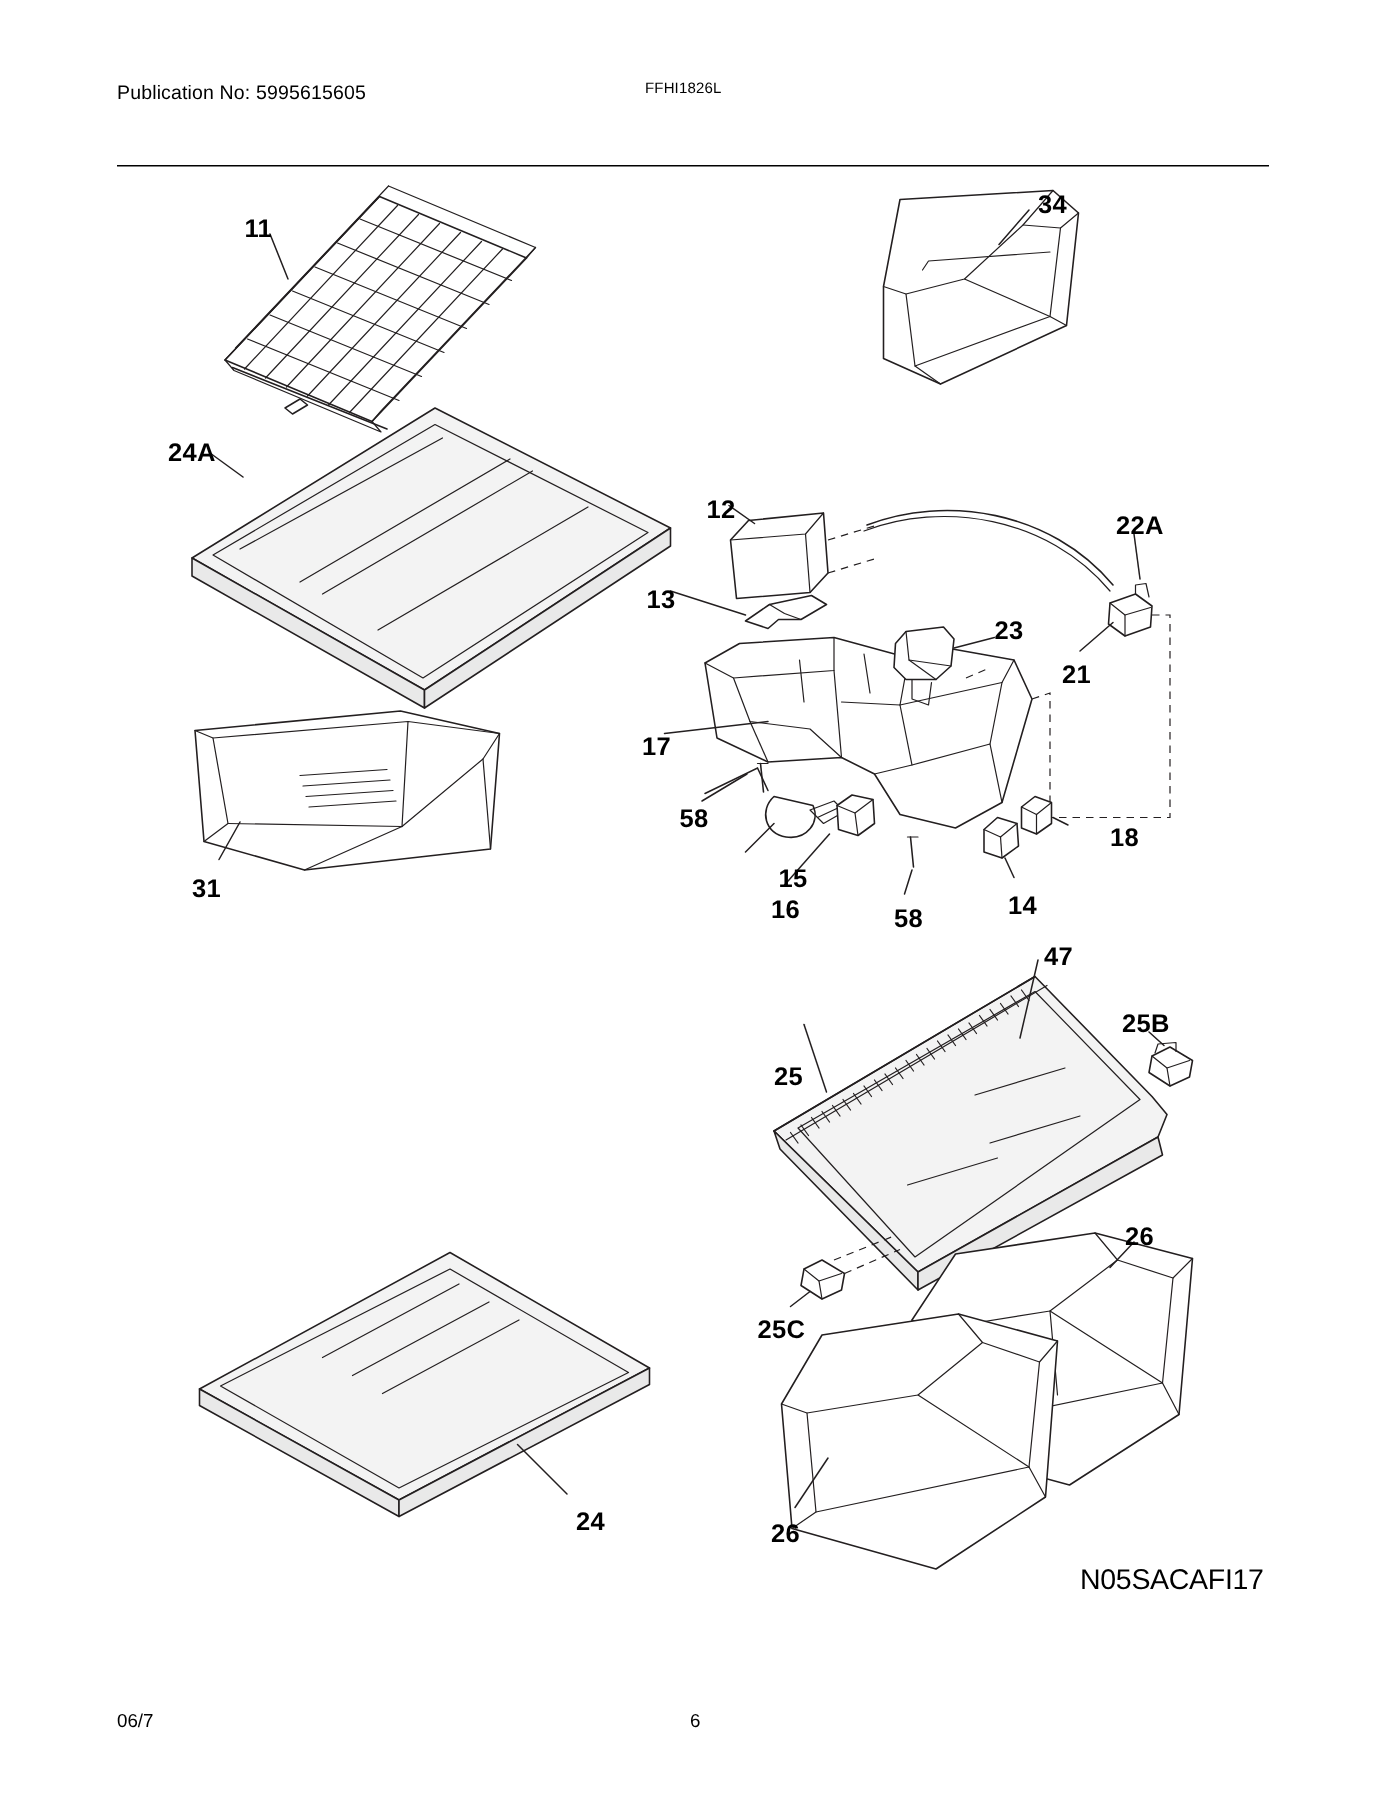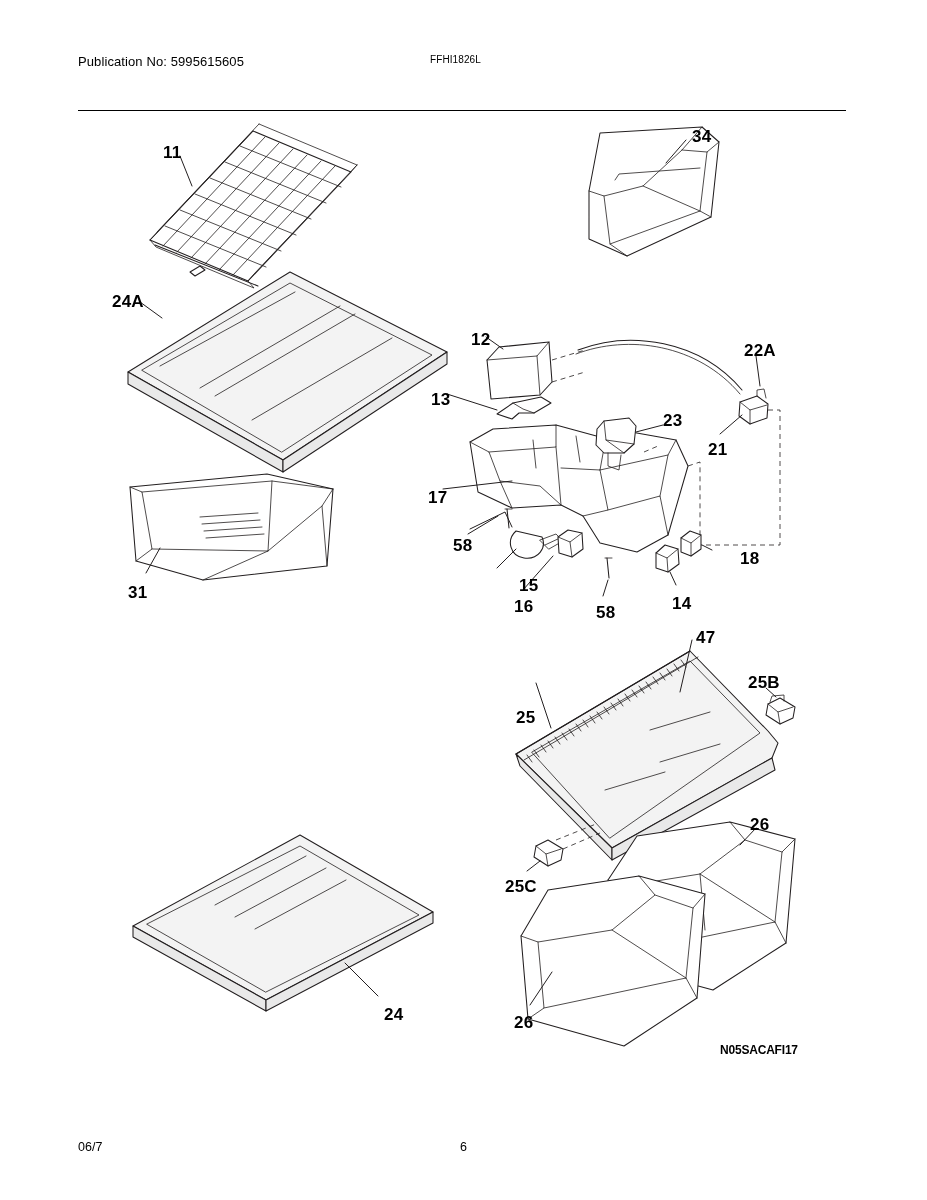--- a/index.html
+++ b/index.html
@@ -63,22 +63,22 @@
     left: 0;
     right: 0;
     top: 1140px;
     text-align: center;
     font-size: 12.5px;
   }
   .diagram-code {
     position: absolute;
     left: 720px;
     top: 1043px;
-    font-size: 12px;
-    font-weight: bold;
+    font-size: 19px;
+    font-weight: normal;
     letter-spacing: -0.2px;
     white-space: nowrap;
   }
   .callout {
     position: absolute;
     font-size: 17px;
     font-weight: bold;
     letter-spacing: 0.2px;
     white-space: nowrap;
   }

